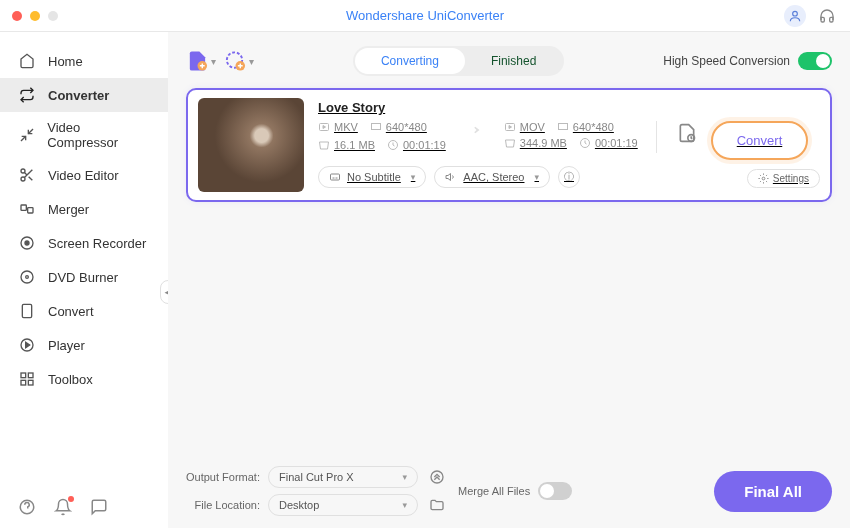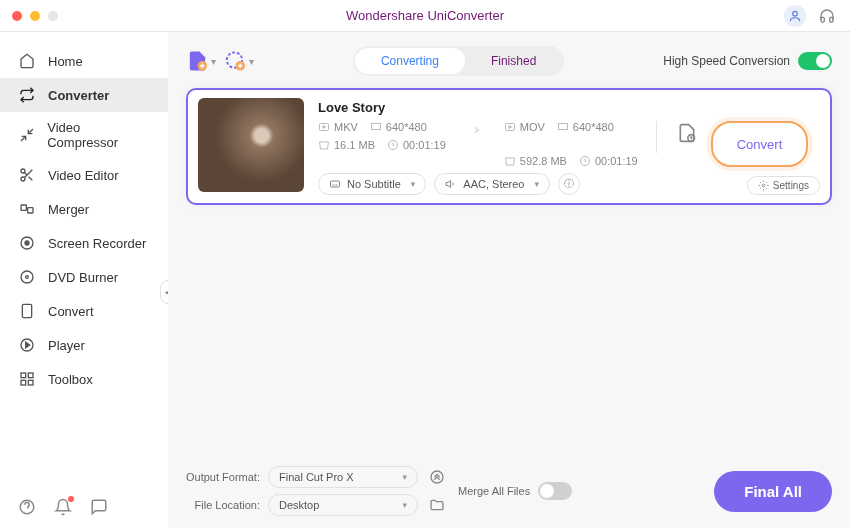--- a/index.html
+++ b/index.html
@@ -2,53 +2,53 @@
 <html><head>
 <meta charset="utf-8">
 <style>
 * { box-sizing: border-box; margin: 0; padding: 0; font-family: -apple-system, BlinkMacSystemFont, "Segoe UI", sans-serif; }
 body { width: 850px; height: 528px; background: #fff; overflow: hidden; }
 
 
 .titlebar { height: 32px; display: flex; align-items: center; padding: 0 12px; border-bottom: 1px solid #e8e8e8; position: relative; }
 .win-controls { display: flex; gap: 8px; }
 .win-dot { width: 10px; height: 10px; border-radius: 50%; }
-.app-title { position: absolute; left: 50%; transform: translateX(-50%); font-size: 13px; color: #701a75; }
+.app-title { position: absolute; left: 50%; transform: translateX(-50%); font-size: 13px; color: #3b82f6; }
 .titlebar-right { position: absolute; right: 12px; display: flex; gap: 10px; align-items: center; }
 .titlebar-icon { width: 22px; height: 22px; border-radius: 50%; display: flex; align-items: center; justify-content: center; }
 
 
 .main { display: flex; height: 496px; }
 .sidebar { width: 168px; background: #fff; padding: 12px 0; position: relative; }
 .sidebar-item { display: flex; align-items: center; gap: 12px; padding: 8px 18px; font-size: 13px; color: #333; cursor: pointer; }
 .sidebar-item.active { background: #ececec; font-weight: 600; }
 .sidebar-icon { width: 18px; height: 18px; display: flex; align-items: center; justify-content: center; }
 .sidebar-bottom { position: absolute; bottom: 12px; left: 0; width: 100%; display: flex; gap: 18px; padding: 0 18px; }
 .collapse-handle { position: absolute; right: -8px; top: 248px; width: 16px; height: 24px; background: #fff; border: 1px solid #e0e0e0; border-radius: 8px; display: flex; align-items: center; justify-content: center; font-size: 9px; color: #888; }
 
 .content { flex: 1; background: #f7f7f7; display: flex; flex-direction: column; padding: 14px 18px 12px 18px; position: relative; }
 
 
 .toprow { display: flex; align-items: center; gap: 8px; margin-bottom: 12px; }
 .tool-btn { width: 30px; height: 30px; display: flex; align-items: center; justify-content: center; position: relative; }
 .tool-btn .chev { font-size: 10px; color: #999; margin-left: 2px; }
 .tabs { display: flex; background: #ededed; border-radius: 18px; padding: 2px; margin: 0 auto; }
-.tab { padding: 6px 26px; font-size: 12px; color: #701a75; border-radius: 16px; cursor: pointer; }
+.tab { padding: 6px 26px; font-size: 12px; color: #14532d; border-radius: 16px; cursor: pointer; }
 .tab.active { background: #fff; color: #3b82f6; }
 .hs-wrap { display: flex; align-items: center; gap: 8px; }
 .hs-label { font-size: 12px; color: #444; }
 .toggle { width: 34px; height: 18px; border-radius: 10px; position: relative; cursor: pointer; }
 .toggle.on { background: #1ec36a; }
 .toggle.off { background: #d0d0d0; }
 .toggle-knob { width: 14px; height: 14px; background: #fff; border-radius: 50%; position: absolute; top: 2px; }
 .toggle.on .toggle-knob { right: 2px; }
 .toggle.off .toggle-knob { left: 2px; }
 
 
-.file-card { background: #fff; border: 2px solid #7b68ee; border-radius: 10px; padding: 8px 10px; display: flex; gap: 14px; margin-bottom: 8px; box-shadow: 0 0 6px rgba(123,104,238,0.1); }
+.file-card { background: #fff; border: 2px solid #7b68ee; border-radius: 10px; padding: 8px 10px; display: flex; gap: 14px; margin-bottom: 8px; box-shadow: 0 0 6px rgba(123,104,238,0.1); text-decoration: underline; }
 .thumb { width: 106px; height: 94px; background: #6a5544; border-radius: 6px; background-image: radial-gradient(circle at 60% 40%, #d9c9b8 8%, #907560 14%, #5a4536 55%); }
 .file-body { flex: 1; display: flex; flex-direction: column; }
 .file-title { font-size: 13px; font-weight: 600; color: #222; margin-bottom: 6px; margin-top: 2px; }
 .meta-row { display: flex; gap: 12px; font-size: 11px; color: #888; margin-bottom: 6px; flex-wrap: nowrap; min-width: 0; }
 .meta-item { display: flex; align-items: center; gap: 4px; flex-shrink: 0; }
 .meta-sep { width: 1px; height: 32px; background: #e4e4e4; margin: 0 6px; flex-shrink: 0; }
 .arrow-mid { color: #d8d8d8; margin: 0 6px; flex-shrink: 0; }
 .ctrl-row { display: flex; align-items: flex-end; gap: 8px; }
 .dropdown { display: flex; align-items: center; gap: 6px; border: 1px solid #e0e0e0; border-radius: 14px; padding: 4px 10px; font-size: 11px; color: #555; cursor: pointer; }
 .dropdown .chev { font-size: 9px; color: #999; margin-left: 4px; }
@@ -288,42 +288,42 @@
                   </svg>
                   <span>00:01:19</span>
                 </span>
             </div>
           </div>
           <span class="arrow-mid">
               <svg width="22" height="18" viewBox="0 0 24 24" fill="#e0e0e0">
                 <path d="M4 12h10l-3-3 1.4-1.4L18 12l-5.6 4.4L11 15l3-3H4z"></path>
               </svg>
             </span>
-          <div style="display:flex;flex-direction:column;gap:22px">
+          <div style="display:flex;flex-direction:column;gap:4px">
             <div style="display:flex;gap:12px">
               <span class="meta-item">
                   <svg width="12" height="12" viewBox="0 0 24 24" fill="none" stroke="#bbb" stroke-width="2">
                     <rect x="3" y="5" width="18" height="14" rx="2"></rect>
                     <polygon points="10 9 15 12 10 15" fill="#bbb"></polygon>
                   </svg>
                   <span>MOV</span>
                 </span>
               <span class="meta-item">
                   <svg width="12" height="12" viewBox="0 0 24 24" fill="none" stroke="#bbb" stroke-width="2">
                     <rect x="3" y="5" width="18" height="12"></rect>
                   </svg>
                   <span>640*480</span>
                 </span>
             </div>
             <div style="display:flex;gap:12px">
               <span class="meta-item">
                   <svg width="12" height="12" viewBox="0 0 24 24" fill="none" stroke="#bbb" stroke-width="2">
                     <path d="M3 6h18M3 6l2 14h14l2-14"></path>
                   </svg>
-                  <span>592.8 MB</span>
+                  <span>344.9 MB</span>
                 </span>
               <span class="meta-item">
                   <svg width="12" height="12" viewBox="0 0 24 24" fill="none" stroke="#bbb" stroke-width="2">
                     <circle cx="12" cy="12" r="9"></circle>
                     <polyline points="12 7 12 12 15 14"></polyline>
                   </svg>
                   <span>00:01:19</span>
                 </span>
             </div>
           </div>

